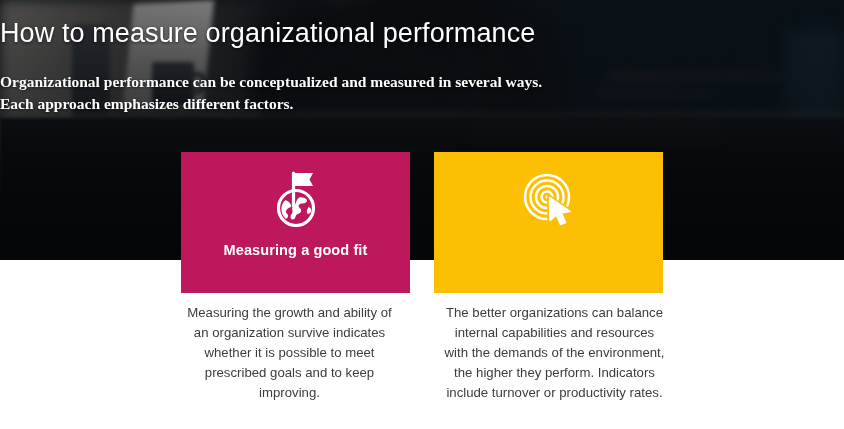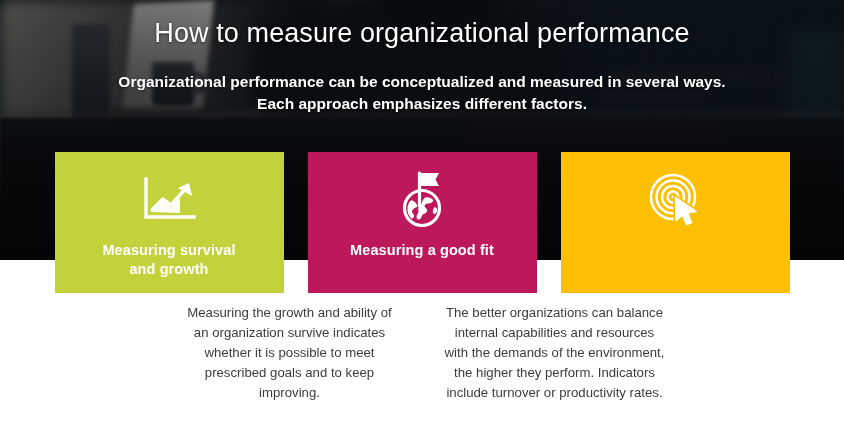--- a/index.html
+++ b/index.html
@@ -127,36 +127,37 @@
     filter:blur(4px);
   }
   .hero-veil {
     position:absolute; inset:0;
     background:linear-gradient(180deg, rgba(8,12,16,0.30) 0%, rgba(8,12,16,0.48) 40%, rgba(5,7,9,0.80) 72%, rgba(4,5,7,0.95) 100%);
   }
 
   
   .hero-text {
     position:absolute; left:0; top:0; width:844px;
-    text-align:center; color:#ffffff;
+    color:#ffffff;
   }
   .hero-title {
     margin-top:17px;
     font-size:27px;
     font-weight:400;
     letter-spacing:0.1px;
     line-height:1.25;
     text-shadow:0 1px 3px rgba(0,0,0,0.6);
   }
   .hero-sub {
     margin-top:20px;
     font-size:15.5px;
     font-weight:700;
     line-height:1.42;
     text-shadow:0 1px 3px rgba(0,0,0,0.6);
+    font-family:Liberation Serif, serif;
   }
 
   
   .lower {
     position:absolute; left:0; top:260px;
     width:844px; height:169px;
     background:#ffffff;
   }
 
   
@@ -251,34 +252,20 @@
   <div class="hero-text">
     <h1 class="hero-title">How to measure organizational performance</h1>
     <div class="hero-sub">
       <div>Organizational performance can be conceptualized and measured in several ways.</div>
       <div>Each approach emphasizes different factors.</div>
     </div>
   </div>
 
   <div class="cards">
 
-    <div class="card" style="background:#c3d23b">
-      <div class="card-icon">
-        <svg width="58" height="50" viewBox="0 0 58 50" fill="none" stroke="#ffffff" stroke-width="3.4" stroke-linecap="square" stroke-linejoin="miter">
-          <path d="M6 4 V42 H54"></path>
-          <polyline points="12,35 23,24 31,30 48,11" fill="none" stroke-linecap="round" stroke-linejoin="round"></polyline>
-          <polygon points="49,8 52,21 38,13" fill="#ffffff" stroke="none"></polygon>
-          <path d="M12 37 L23 26 L31 32 L40 23 L40 38 Z" fill="#ffffff" stroke="none" opacity="0.95"></path>
-        </svg>
-      </div>
-      <div class="card-title">
-        <div>Measuring survival</div>
-        <div>and growth</div>
-      </div>
-    </div>
 
     <div class="card" style="background:#be185d">
       <div class="card-icon">
         <svg width="56" height="60" viewBox="0 0 56 60" fill="none" stroke="#ffffff">
 
           <path d="M25.5 3 V36" stroke-width="3.2" stroke-linecap="round"></path>
 
           <path d="M26.5 3 H45 L41.5 9.5 L45 16 H26.5 Z" fill="#ffffff" stroke="none"></path>
 
           <circle cx="28" cy="38" r="17.5" stroke-width="3.2"></circle>

